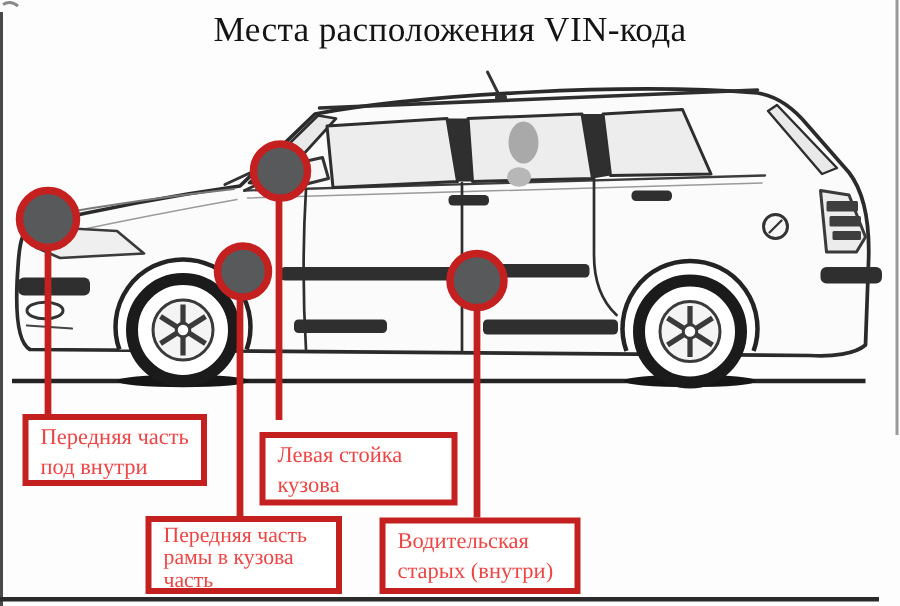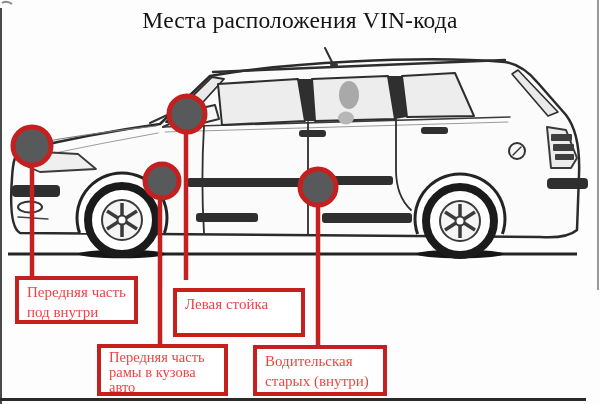--- a/index.html
+++ b/index.html
@@ -155,26 +155,27 @@
     </g>
   </svg>
 
   <div class="label-box" id="box-hood">
     <span class="ln">Передняя часть</span>
     <span class="ln">под внутри</span>
   </div>
 
   <div class="label-box" id="box-pillar">
     <span class="ln">Левая стойка</span>
+    <span class="ln">кузова</span>
   </div>
 
   <div class="label-box" id="box-frame">
     <span class="ln">Передняя часть</span>
     <span class="ln">рамы в кузова</span>
-    <span class="ln">авто</span>
+    <span class="ln">часть</span>
   </div>
 
   <div class="label-box" id="box-door">
     <span class="ln">Водительская</span>
     <span class="ln">старых (внутри)</span>
   </div>
 
   <div class="frame-left"></div>
   <div class="frame-right"></div>
   <div class="frame-bottom"></div>

